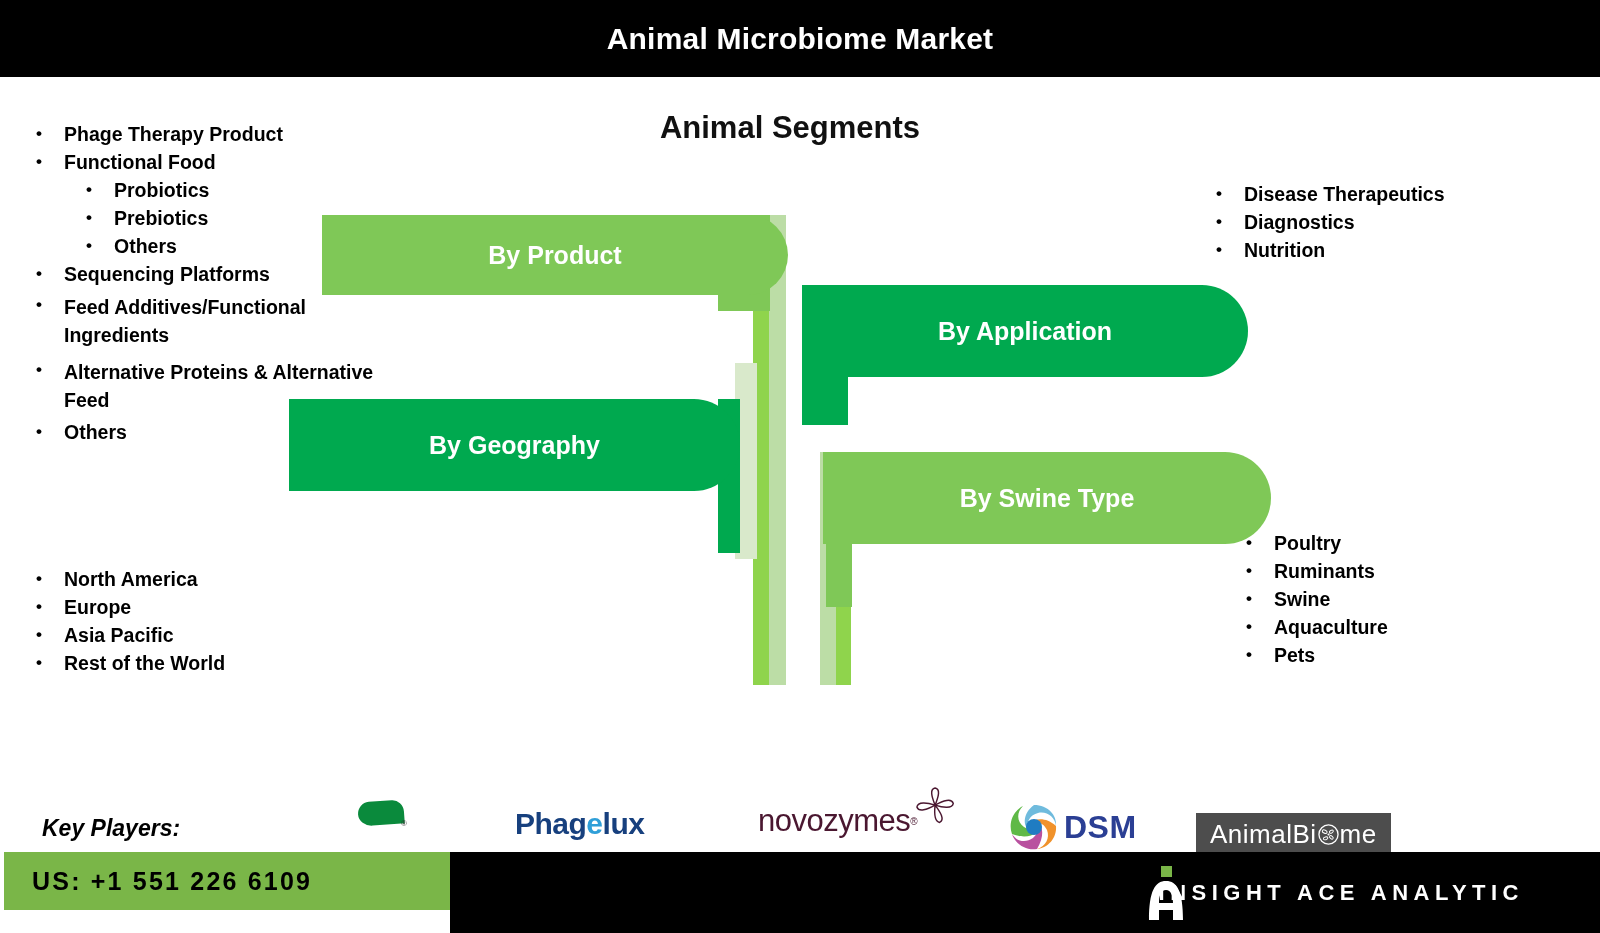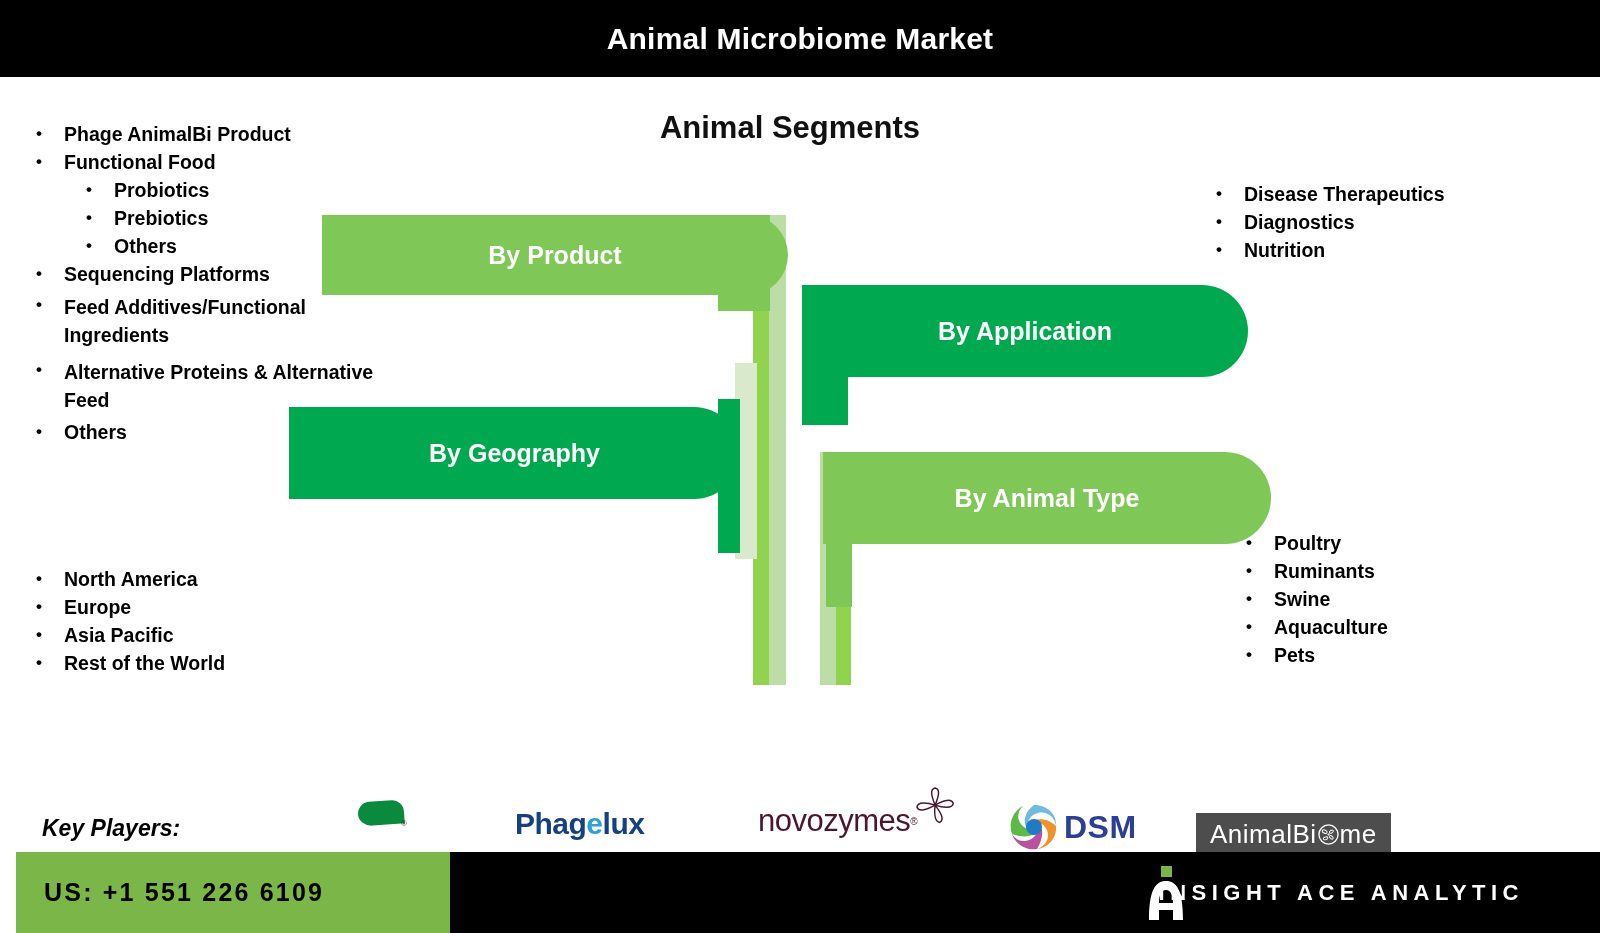--- a/index.html
+++ b/index.html
@@ -100,21 +100,21 @@
   #logo-animalbiome{ left:1196px; top:30px; }
   .ab-box{
     background:#4d4d4d; color:#fff; font-size:26px; padding:6px 14px 8px 14px;
     display:flex; align-items:center; letter-spacing:.5px;
   }
   .ab-o{ display:inline-block; width:21px; height:21px; margin:0 1px; }
 
   
   .footer{ position:absolute; left:0; top:852px; width:1600px; height:81px; }
   .footer-left{
-    position:absolute; left:16px; top:0; width:450px; height:81px; background:#7ab648;
+    position:absolute; left:4px; top:0; width:450px; height:58px; background:#7ab648;
     display:flex; align-items:center;
   }
   .footer-phone{
     margin-left:28px; font-size:25px; font-weight:bold; color:#000; letter-spacing:2.2px;
   }
   .footer-right{
     position:absolute; left:450px; top:0; width:1150px; height:81px; background:#000;
     display:flex; align-items:center; justify-content:flex-end;
   }
   .brand-logo{ position:absolute; left:693px; top:14px; width:48px; height:54px; }
@@ -147,30 +147,30 @@
   <div class="vbar" style="left:826px; top:375px; width:26px; height:155px; background:#7fc857;"></div>
 
   <div class="pill rightcap" style="left:322px; top:138px; width:466px; height:80px; background:#7fc857;">
     <span>By Product</span>
   </div>
 
   <div class="pill rightcap" style="left:802px; top:208px; width:446px; height:92px; background:#00a94f;">
     <span>By Application</span>
   </div>
 
-  <div class="pill rightcap" style="left:289px; top:322px; width:451px; height:92px; background:#00a94f;margin-top:8px;">
+  <div class="pill rightcap" style="left:289px; top:322px; width:451px; height:92px; background:#00a94f;">
     <span>By Geography</span>
   </div>
 
   <div class="pill rightcap" style="left:823px; top:375px; width:448px; height:92px; background:#7fc857;">
-    <span>By Animal Type</span>
+    <span>By Swine Type</span>
   </div>
 
   <ul class="blist" id="list-product">
-    <li>Phage AnimalBi Product</li>
+    <li>Phage Therapy Product</li>
     <li>Functional Food</li>
     <li class="sub">Probiotics</li>
     <li class="sub">Prebiotics</li>
     <li class="sub">Others</li>
     <li>Sequencing Platforms</li>
     <li class="two">Feed Additives/Functional Ingredients</li>
     <li class="two">Alternative Proteins &amp; Alternative Feed</li>
     <li>Others</li>
   </ul>
 

